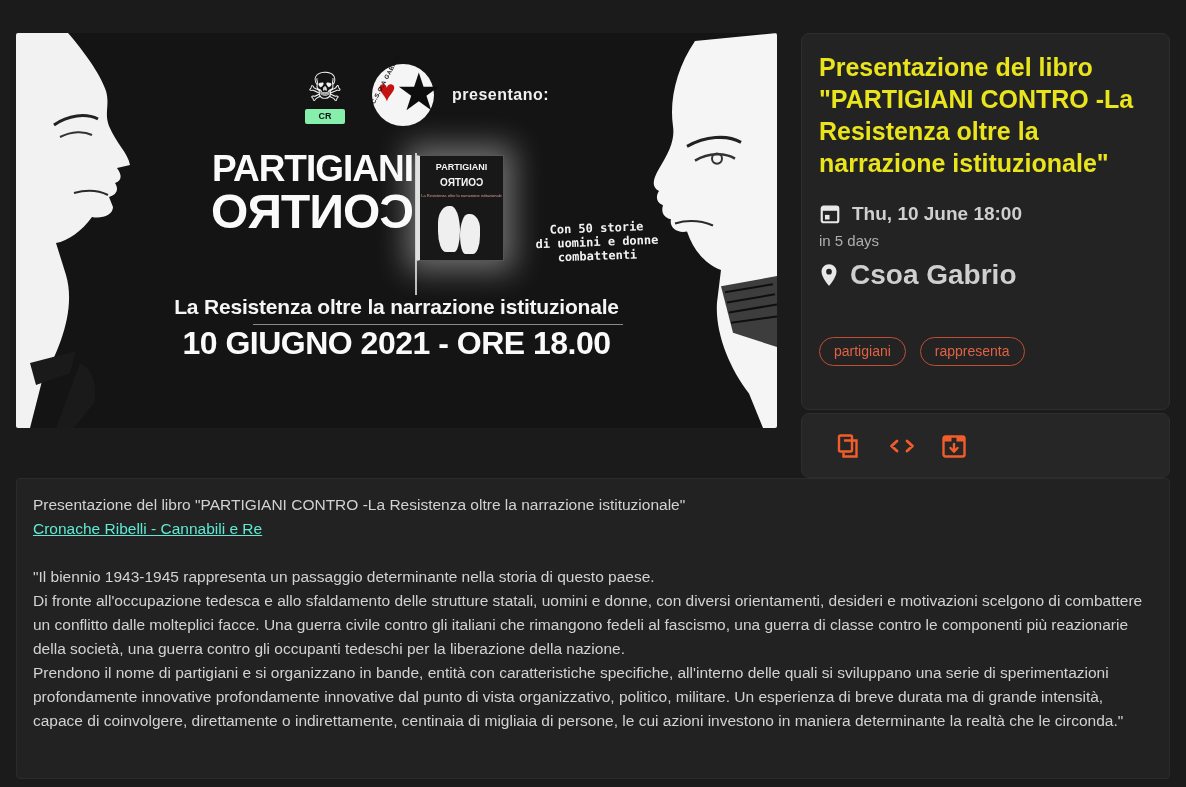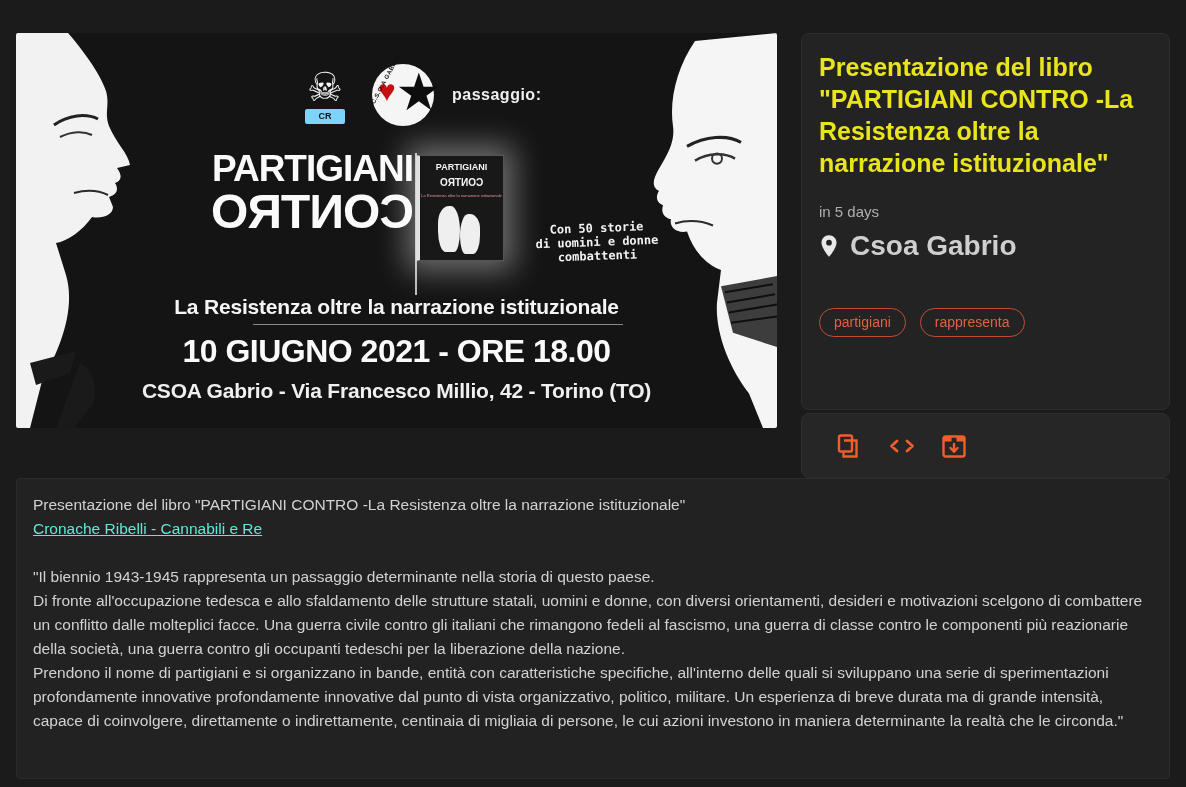--- a/index.html
+++ b/index.html
@@ -15,21 +15,21 @@
   .poster {
     position:absolute; left:16px; top:33px; width:761px; height:395px;
     background:#141414; overflow:hidden; border-radius:2px;
   }
   .face { position:absolute; top:0; height:100%; }
   .face.left  { left:0; width:150px; }
   .face.right { right:0; width:148px; }
   .poster-header { position:absolute; left:280px; top:16px; width:300px; height:92px; display:flex; align-items:center; gap:18px; }
   .logo-cr { position:relative; width:58px; text-align:center; color:#f2f2f2; }
   .logo-cr .skull { font-size:40px; line-height:40px; color:#f5f5f5; }
-  .logo-cr .ribbon { margin:2px auto 0; width:40px; height:15px; background:#7dd3fc; color:#111;
+  .logo-cr .ribbon { margin:2px auto 0; width:40px; height:15px; background:#86efac; color:#111;
     font-size:9px; font-weight:bold; line-height:15px; border-radius:2px; }
   .logo-gabrio { position:relative; width:62px; height:62px; background:#f5f5f5; border-radius:50%; overflow:visible; }
   .logo-gabrio .star { position:absolute; right:-8px; top:2px; font-size:52px; line-height:52px; color:#0d0d0d; }
   .logo-gabrio .heart { position:absolute; left:6px; top:12px; font-size:30px; line-height:30px; color:#c41212; }
   .logo-gabrio .ring-text { position:absolute; left:-2px; top:38px; font-size:6px; font-weight:bold; color:#111;
     transform:rotate(-62deg); transform-origin:left top; letter-spacing:.5px; }
   .presenters { color:#f0f0f0; font-weight:bold; font-size:16px; letter-spacing:.5px; }
 
   .poster-title { position:absolute; left:196px; top:118px; width:186px; text-align:center; color:#fafafa; }
   .poster-title .l1 { font-size:37px; font-weight:800; letter-spacing:-1px; line-height:36px; }
@@ -50,21 +50,21 @@
   .bface1 { left:18px; top:2px; width:22px; height:46px; border-radius:55% 45% 30% 40% / 40% 60% 50% 50%; }
   .bface2 { left:40px; top:10px; width:20px; height:40px; border-radius:45% 55% 40% 30% / 60% 40% 50% 50%; }
 
   .tagline { position:absolute; left:506px; top:188px; width:150px; text-align:center;
     font-family:"DejaVu Sans Mono","Liberation Mono",monospace; font-weight:bold;
     color:#f2f2f2; font-size:12px; line-height:14px; transform:rotate(-2deg); }
 
   .poster-sub { position:absolute; left:0; top:262px; width:100%; text-align:center;
     color:#f5f5f5; font-size:21px; font-weight:bold; letter-spacing:-.2px; }
   .poster-divider { position:absolute; left:237px; top:291px; width:370px; height:1px; background:#8a8a8a; }
-  .poster-date { position:absolute; left:0; top:300px; width:100%; text-align:center;
+  .poster-date { position:absolute; left:0; top:292px; width:100%; text-align:center;
     color:#fafafa; font-size:32px; font-weight:800; letter-spacing:-.5px; }
   .poster-venue { position:absolute; left:0; top:346px; width:100%; text-align:center;
     color:#f0f0f0; font-size:21px; font-weight:bold; letter-spacing:-.2px; }
 
   
   .details-card {
     position:absolute; left:801px; top:33px; width:369px; height:377px;
     background:#232323; border:1px solid #2e2e2e; border-radius:8px;
     padding:17px 17px 0 17px;
   }
@@ -127,21 +127,21 @@
     <div class="poster-header">
       <div class="logo-cr">
         <div class="skull">☠</div>
         <div class="ribbon">CR</div>
       </div>
       <div class="logo-gabrio">
         <span class="star">★</span>
         <span class="heart">♥</span>
         <span class="ring-text">C.S.O.A GABRIO</span>
       </div>
-      <div class="presenters">passaggio:</div>
+      <div class="presenters">presentano:</div>
     </div>
 
     <div class="poster-title">
       <div class="l1">PARTIGIANI</div>
       <div><span class="l2">CONTRO</span></div>
     </div>
 
     <div class="poster-vline"></div>
 
     <div class="book">
@@ -156,26 +156,33 @@
 
     <div class="tagline">
       <div>Con 50 storie</div>
       <div>di uomini e donne</div>
       <div>combattenti</div>
     </div>
 
     <div class="poster-sub">La Resistenza oltre la narrazione istituzionale</div>
     <div class="poster-divider"></div>
     <div class="poster-date">10 GIUGNO 2021 - ORE 18.00</div>
-    <div class="poster-venue">CSOA Gabrio - Via Francesco Millio, 42 - Torino (TO)</div>
   </div>
 
   <div class="details-card">
     <h1 class="event-title">Presentazione del libro "PARTIGIANI CONTRO -La Resistenza oltre la narrazione istituzionale"</h1>
 
+    <div class="meta-row">
+      <svg class="icon-svg" width="22" height="22" viewBox="0 0 24 24">
+        <rect x="3" y="4" width="18" height="17" rx="2" fill="none" stroke="#e8e8e8" stroke-width="2.4"></rect>
+        <rect x="3" y="4" width="18" height="4.5" fill="#e8e8e8"></rect>
+        <rect x="6.5" y="13" width="5" height="5" fill="#e8e8e8"></rect>
+      </svg>
+      <span class="txt dt-text">Thu, 10 June 18:00</span>
+    </div>
     <div class="meta-sub">in 5 days</div>
 
     <div class="meta-row">
       <svg class="icon-svg" width="20" height="24" viewBox="0 0 24 28">
         <path fill="#e8e8e8" d="M12 1C6.9 1 3 4.9 3 10c0 6.6 9 17 9 17s9-10.4 9-17c0-5.1-3.9-9-9-9z"></path>
         <circle cx="12" cy="10" r="3.4" fill="#232323"></circle>
       </svg>
       <span class="txt place-text">Csoa Gabrio</span>
     </div>
 

